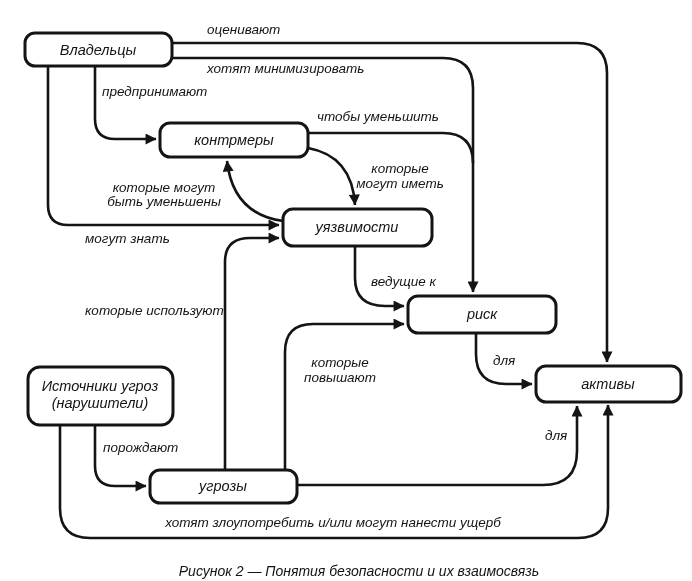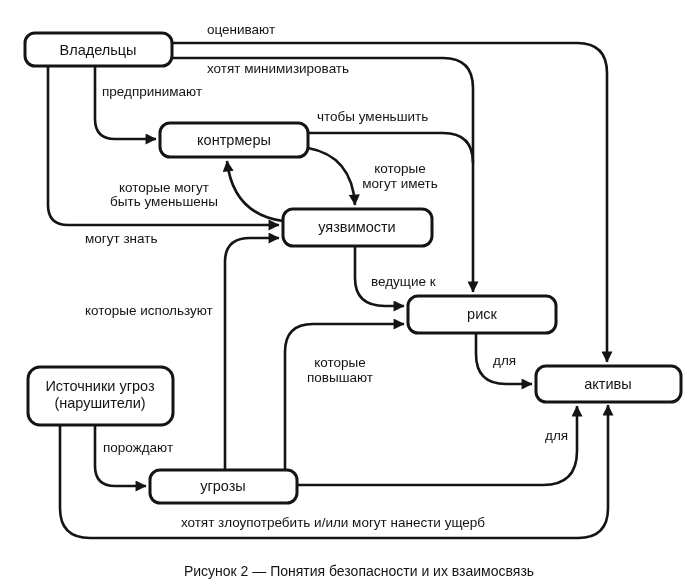--- a/index.html
+++ b/index.html
@@ -1,20 +1,21 @@
 <!DOCTYPE html>
 <html style="--ink: #141414; --paper: #ffffff;"><head>
 <meta charset="utf-8">
 <style>
   :root { --ink:#141414; --paper:#ffffff; }
   html,body { margin:0; padding:0; background:#e8e8e8; }
   .stage {
     width:692px; height:581px; background:var(--paper);
     position:relative; margin:0 auto;
     font-family:"Liberation Sans", sans-serif;
+    font-style:italic;
   }
   svg { display:block; }
   .node-box { fill:var(--paper); stroke:var(--ink); stroke-width:3; }
   .edge { fill:none; stroke:var(--ink); stroke-width:2.6; }
   .node-label {
     font-family:"Liberation Sans", sans-serif;
     font-size:14.5px; fill:var(--ink); text-anchor:middle;
   }
   .edge-label {
     font-family:"Liberation Sans", sans-serif;

